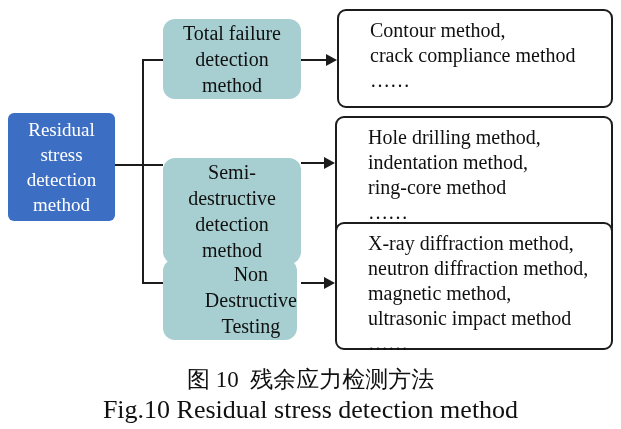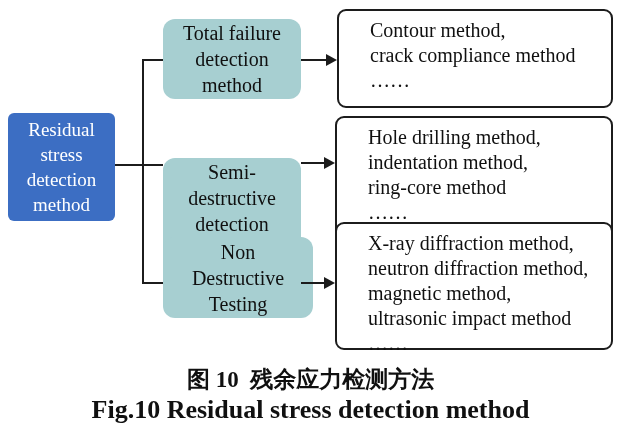--- a/index.html
+++ b/index.html
@@ -34,21 +34,21 @@
   }
   .cat {
     background: #a7cfd1;
     color: #101010;
     border-radius: 12px;
     font-size: 20px;
     line-height: 26px;
   }
   .cat1 { left: 163px; top: 19px;  width: 138px; height: 80px;  }
   .cat2 { left: 163px; top: 114px; width: 138px; height: 106px; margin-top: 44px; }
-  .cat3 { left: 163px; top: 237px; width: 150px; height: 81px;  }
+  .cat3 { left: 163px; top: 259px; width: 134px; height: 81px; justify-content: flex-end;  }
   .methods {
     background: #ffffff;
     border: 2px solid #1c1c1c;
     border-radius: 9px;
     color: #101010;
     font-size: 20px;
     line-height: 25px;
     align-items: flex-start;
     justify-content: flex-start;
     text-align: left;
@@ -67,21 +67,20 @@
     border-top: 6px solid transparent;
     border-bottom: 6px solid transparent;
     border-left: 11px solid #1c1c1c;
   }
   .caption {
     position: absolute;
     left: 0; width: 100%;
     text-align: center;
     color: #101010;
     white-space: pre;
-    font-weight: bold;
   }
   .caption-zh { top: 364px; font-size: 23px; }
   .caption-en { top: 395px; font-size: 26px; }
 </style>
 </head>
 <body>
 
 <div class="stage">
 
   <div class="node root">

